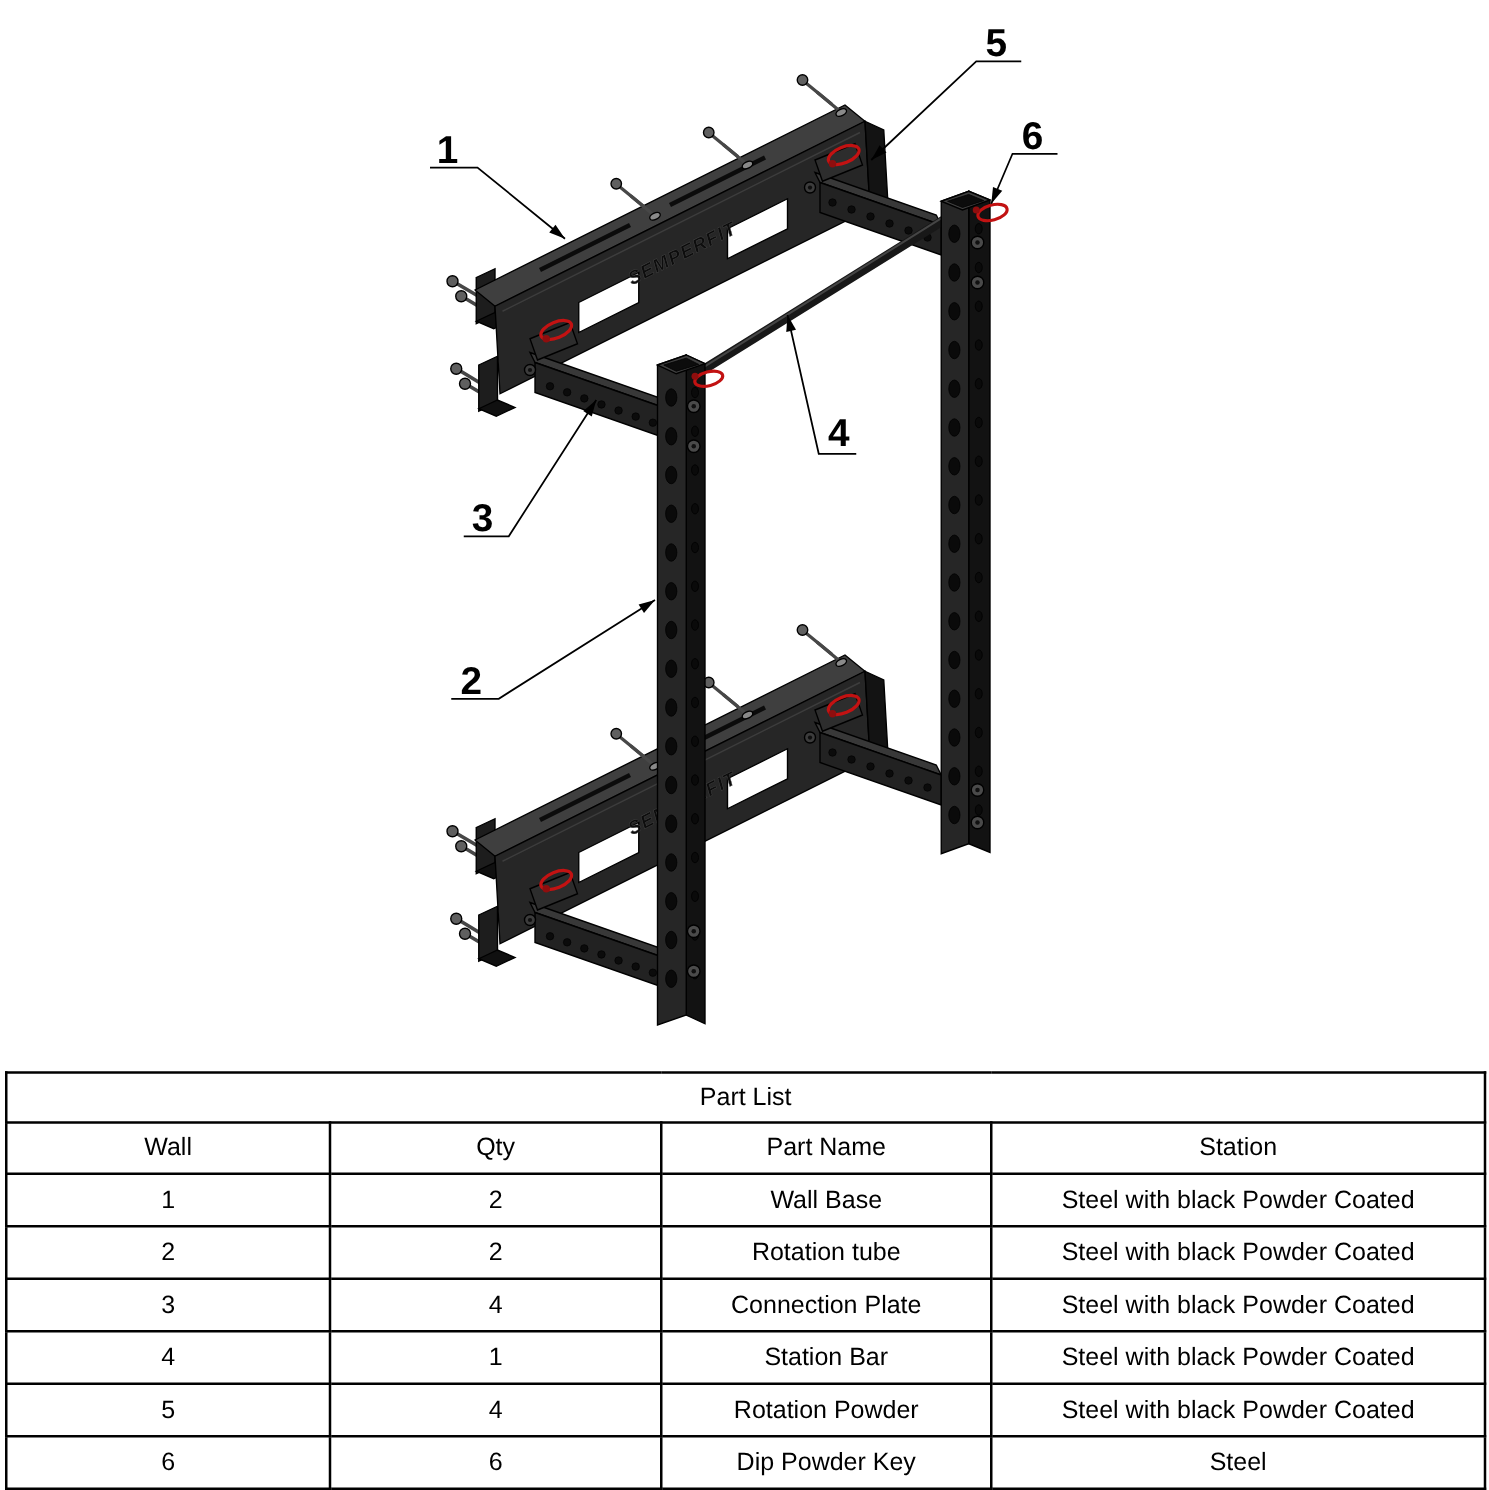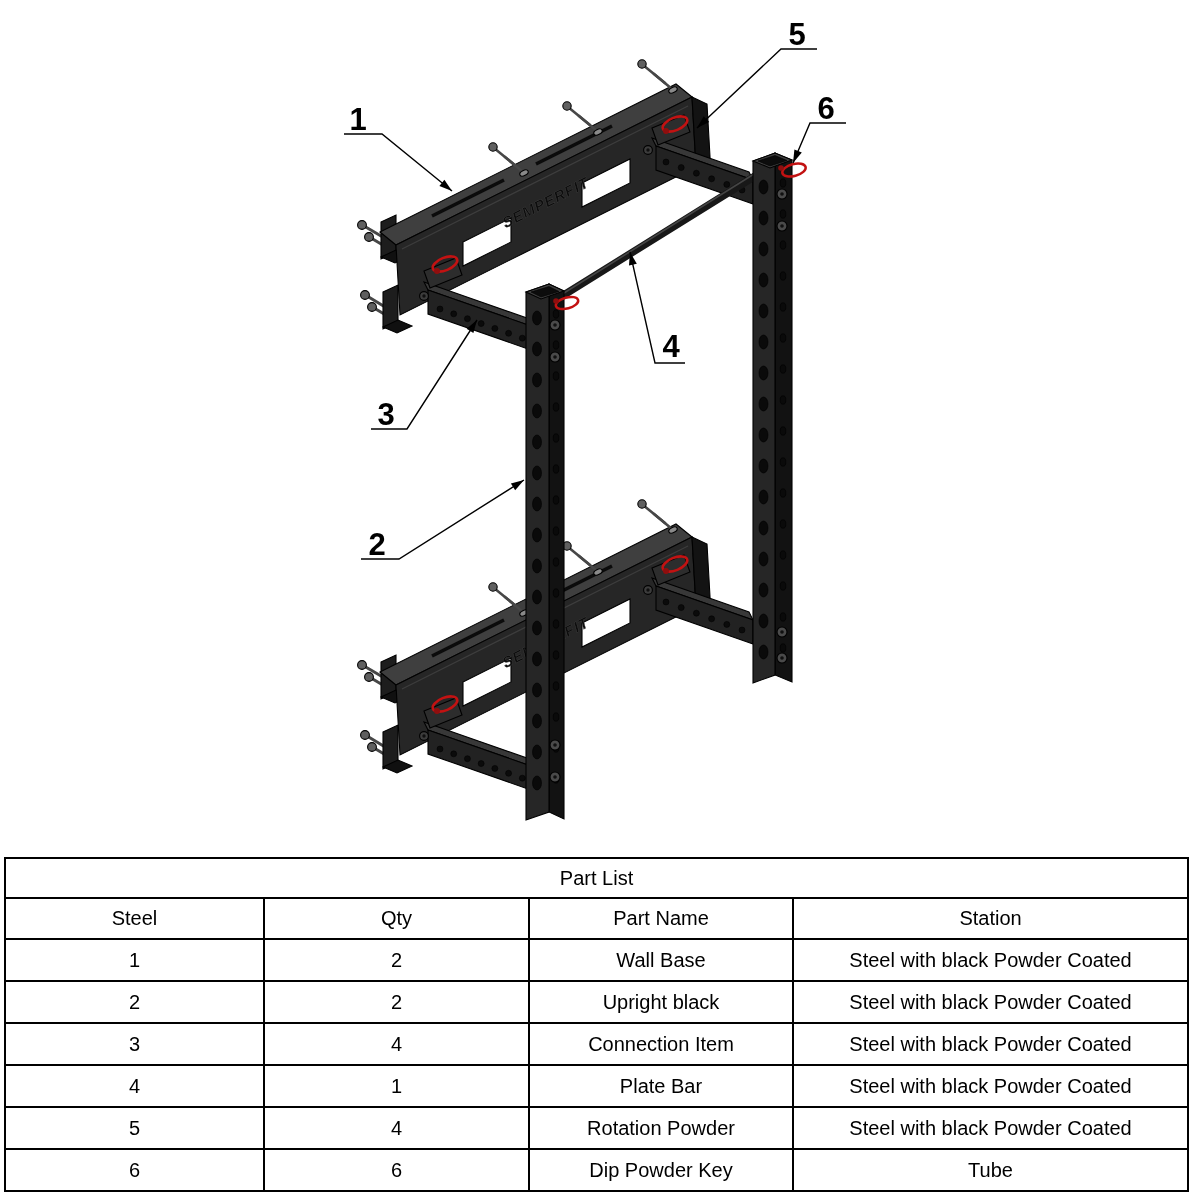--- a/index.html
+++ b/index.html
@@ -279,55 +279,55 @@
     <col style="width:259px">
       <col style="width:265px">
       <col style="width:264px">
       <col style="width:395px">
   </colgroup>
   <tbody>
     <tr style="height:40px">
       <td colspan="4">Part List</td>
     </tr>
     <tr style="height:41px">
-      <th>Steel</th>
+      <th>Wall</th>
       <th>Qty</th>
       <th>Part Name</th>
       <th>Station</th>
     </tr>
     <tr style="height:42px">
       <td>1</td>
       <td>2</td>
       <td>Wall Base</td>
       <td>Steel with black Powder Coated</td>
     </tr>
     <tr style="height:42px">
       <td>2</td>
       <td>2</td>
-      <td>Upright black</td>
+      <td>Rotation tube</td>
       <td>Steel with black Powder Coated</td>
     </tr>
     <tr style="height:42px">
       <td>3</td>
       <td>4</td>
-      <td>Connection Item</td>
+      <td>Connection Plate</td>
       <td>Steel with black Powder Coated</td>
     </tr>
     <tr style="height:42px">
       <td>4</td>
       <td>1</td>
-      <td>Plate Bar</td>
+      <td>Station Bar</td>
       <td>Steel with black Powder Coated</td>
     </tr>
     <tr style="height:42px">
       <td>5</td>
       <td>4</td>
       <td>Rotation Powder</td>
       <td>Steel with black Powder Coated</td>
     </tr>
     <tr style="height:42px">
       <td>6</td>
       <td>6</td>
       <td>Dip Powder Key</td>
-      <td>Tube</td>
+      <td>Steel</td>
     </tr>
   </tbody>
 </table>
 
 </body></html>

